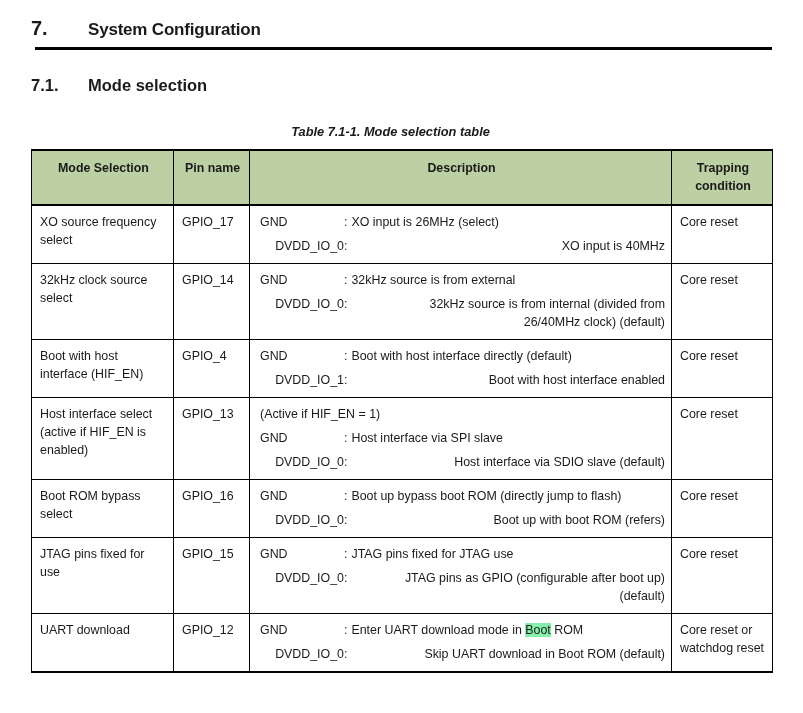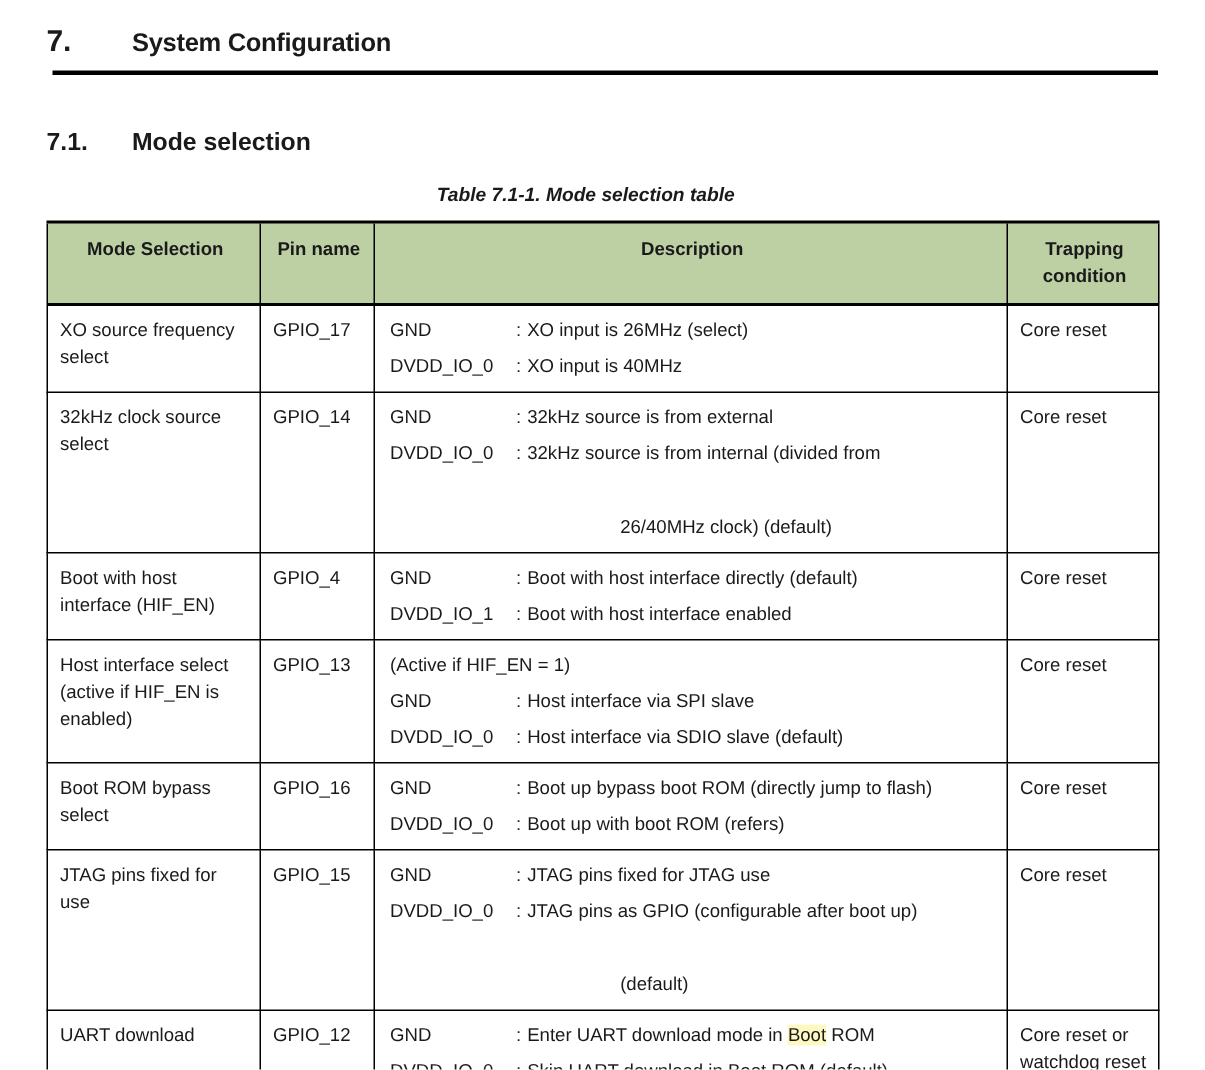--- a/index.html
+++ b/index.html
@@ -45,21 +45,21 @@
     margin-top: 7px;
     margin-left: 4px;
     width: 737px;
     height: 3px;
     background: #000000;
   }
 
   .h2-row {
     display: flex;
     align-items: baseline;
-    margin-top: 36px;
+    margin-top: 26px;
   }
   .h2-num {
     font-size: 16.5px;
     font-weight: bold;
     width: 57px;
     flex: 0 0 57px;
   }
   .h2-text {
     font-size: 16.5px;
     font-weight: bold;
@@ -70,21 +70,21 @@
     margin-top: 17px;
     margin-left: 6px;
     width: 742px;
     font-size: 13.2px;
     line-height: 19px;
     color: #1a1a1a;
   }
 
   
   .table-caption {
-    margin-top: 17px;
+    margin-top: 29px;
     text-align: center;
     font-size: 12.8px;
     font-weight: bold;
     font-style: italic;
     padding-right: 22px;
   }
 
   
   .mode-table {
     margin-top: 10px;
@@ -116,42 +116,41 @@
   .mode-table tbody tr:last-child td {
     border-bottom-width: 2px;
   }
   .mode-table td.cell-desc { padding-left: 10px; }
 
   
   .desc-line {
     display: flex;
     align-items: baseline;
   }
-  .desc-line + .desc-line { margin-top: 6px; }
+  .desc-line + .desc-line { margin-top: 6px; text-align: right; }
   .desc-label {
     flex: 0 0 84px;
     width: 84px;
     white-space: nowrap;
   }
   .desc-colon {
     flex: 0 0 auto;
     padding-right: 4px;
   }
   .desc-text { flex: 1 1 auto; }
   .desc-note {
     display: block;
     margin-bottom: 6px;
   }
   .desc-cont {
     display: block;
     padding-left: 62px;
-    margin-top: 31px;
   }
   .hl {
-    background: #fef9c3;
+    background: #86efac;
   }
   .trap-cell { white-space: pre-line; }
 </style>
 </head>
 <body>
 
 <div class="page">
 
   <div class="h1-row">
     <span class="h1-num">7.</span>

